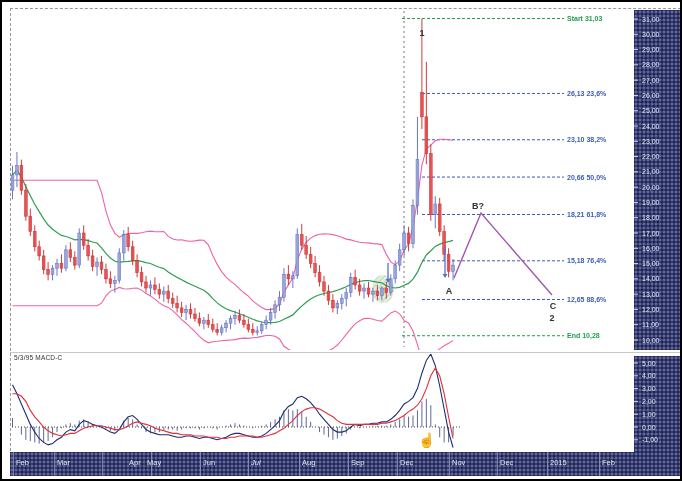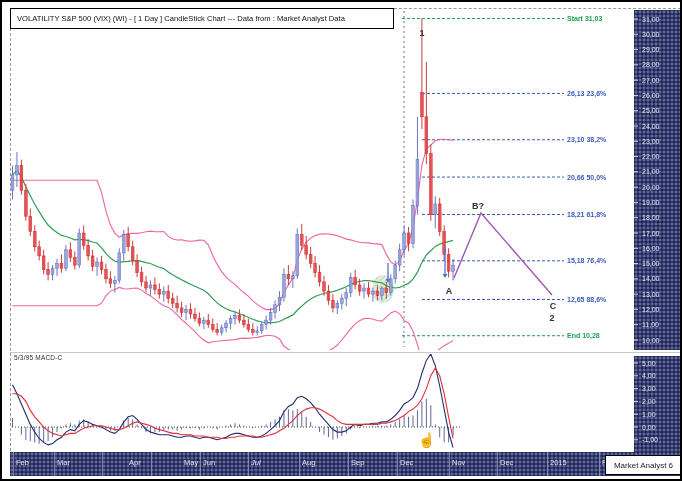--- a/index.html
+++ b/index.html
@@ -87,21 +87,21 @@
       <div class="tick-label" style="left: 8px; top: 80.3px;">-1,00</div>
     </div>
   <div class="axis" id="time-axis">
       <div class="month-tick" style="left: 3px;"></div>
       <div class="month-label" style="left: 6px;">Feb</div>
       <div class="month-tick" style="left: 44px;"></div>
       <div class="month-label" style="left: 47px;">Mar</div>
       <div class="month-tick" style="left: 92px;"></div>
       <div class="month-label" style="left: 95px; margin-left: 24px;">Apr</div>
       <div class="month-tick" style="left: 141px;"></div>
-      <div class="month-label" style="left: 150px; padding-left: 24px;">May</div>
+      <div class="month-label" style="left: 137px;">May</div>
       <div class="month-tick" style="left: 190px;"></div>
       <div class="month-label" style="left: 193px;">Jun</div>
       <div class="month-tick" style="left: 238px;"></div>
       <div class="month-label" style="left: 241px; font-style: italic;">Jul</div>
       <div class="month-tick" style="left: 289px;"></div>
       <div class="month-label" style="left: 292px;">Aug</div>
       <div class="month-tick" style="left: 338px;"></div>
       <div class="month-label" style="left: 341px;">Sep</div>
       <div class="month-tick" style="left: 387px;"></div>
       <div class="month-label" style="left: 390px;">Dec</div>
@@ -492,17 +492,15 @@
         <line x1="632" y1="361" x2="636" y2="361" stroke="#cfd3e8" stroke-width="1"></line>
         <line x1="632" y1="373.8" x2="636" y2="373.8" stroke="#cfd3e8" stroke-width="1"></line>
         <line x1="632" y1="386.6" x2="636" y2="386.6" stroke="#cfd3e8" stroke-width="1"></line>
         <line x1="632" y1="399.4" x2="636" y2="399.4" stroke="#cfd3e8" stroke-width="1"></line>
         <line x1="632" y1="412.2" x2="636" y2="412.2" stroke="#cfd3e8" stroke-width="1"></line>
         <line x1="632" y1="425" x2="636" y2="425" stroke="#cfd3e8" stroke-width="1"></line>
         <line x1="632" y1="437.8" x2="636" y2="437.8" stroke="#cfd3e8" stroke-width="1"></line>
       </g>
     </svg>
 
-  <div class="title-box">VOLATILITY S&amp;P 500 (VIX) (WI) -  [ 1 Day ] CandleStick Chart --- Data from : Market Analyst Data</div>
   <div class="macd-label">5/3/95 MACD-C</div>
-  <div class="badge">Market Analyst 6</div>
   <div class="cursor-hand">☝</div>
 </div>
 
 </body></html>

